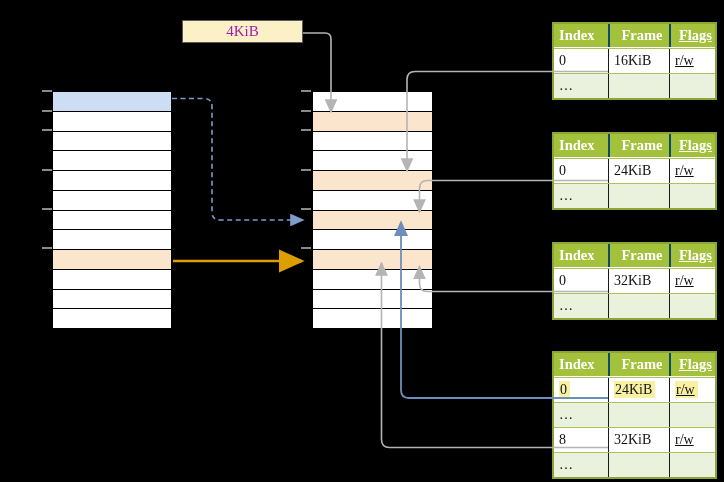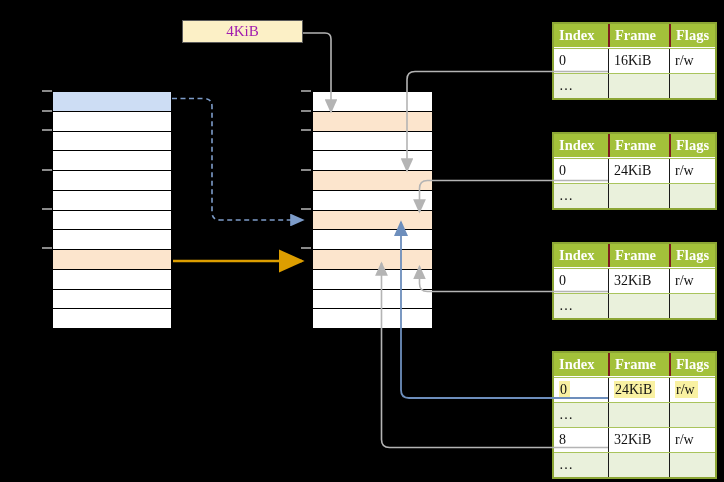--- a/index.html
+++ b/index.html
@@ -29,24 +29,24 @@
   .ticks.left{left:42px;}
   .ticks.mid{left:301px;}
   .tick{position:absolute;left:0;width:10px;height:2px;background:#8a8a8a;margin-top:-1px;}
   
   .ptable{
     position:absolute;left:552px;width:165px;
     border:2px solid #8ca635;box-sizing:border-box;background:#fff;
   }
   .ph{display:flex;background:#a3c13a;height:23px;border-bottom:1px solid #fff;}
   .hc{font-weight:bold;color:#fff;padding-left:5px;line-height:23px;font-size:14.5px;box-sizing:border-box;}
-  .hc + .hc{border-left:2px solid #7f1d1d;}
+  .hc + .hc{border-left:2px solid #0c4a6e;text-align:center;}
   .c0{width:54px;}
   .c1{width:61px;}
-  .c2{flex:1;}
+  .c2{flex:1;text-decoration:underline;}
   .pr{display:flex;height:24px;border-top:1px solid #a9c45c;}
   .pr.white{background:#ffffff;}
   .pr.alt{background:#eaf1dc;}
   .pc{padding-left:5px;line-height:23px;font-size:14px;color:#111;box-sizing:border-box;}
   .pc + .pc{border-left:1px solid #1a1a1a;}
   .hl{background:#f9f1a2;padding:1px 3px 1px 1px;}
   
   #overlay{position:absolute;left:0;top:0;width:724px;height:482px;pointer-events:none;}
 </style>
 </head>

